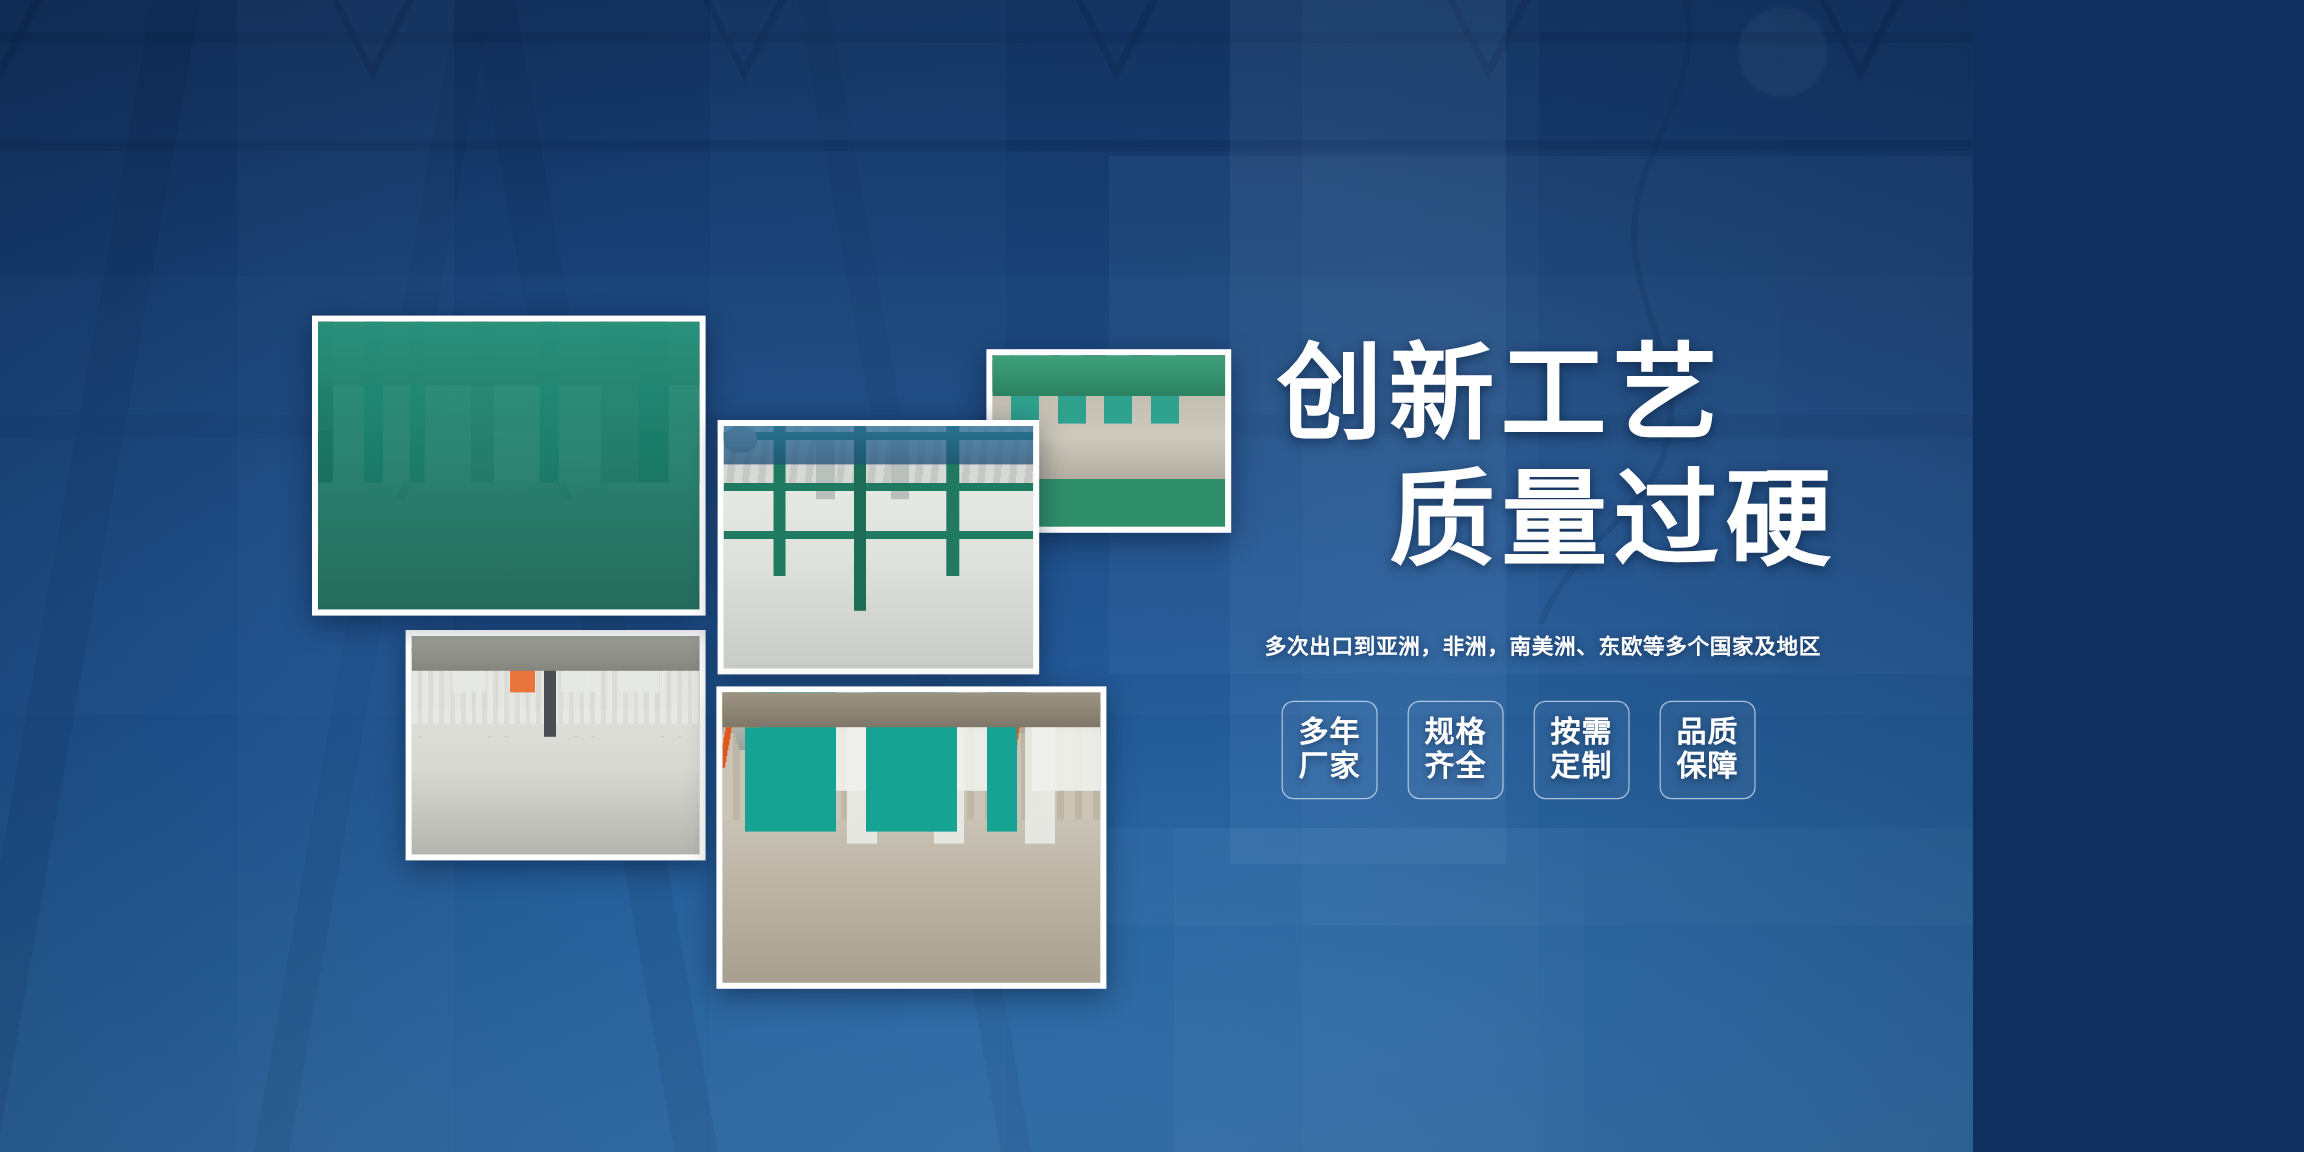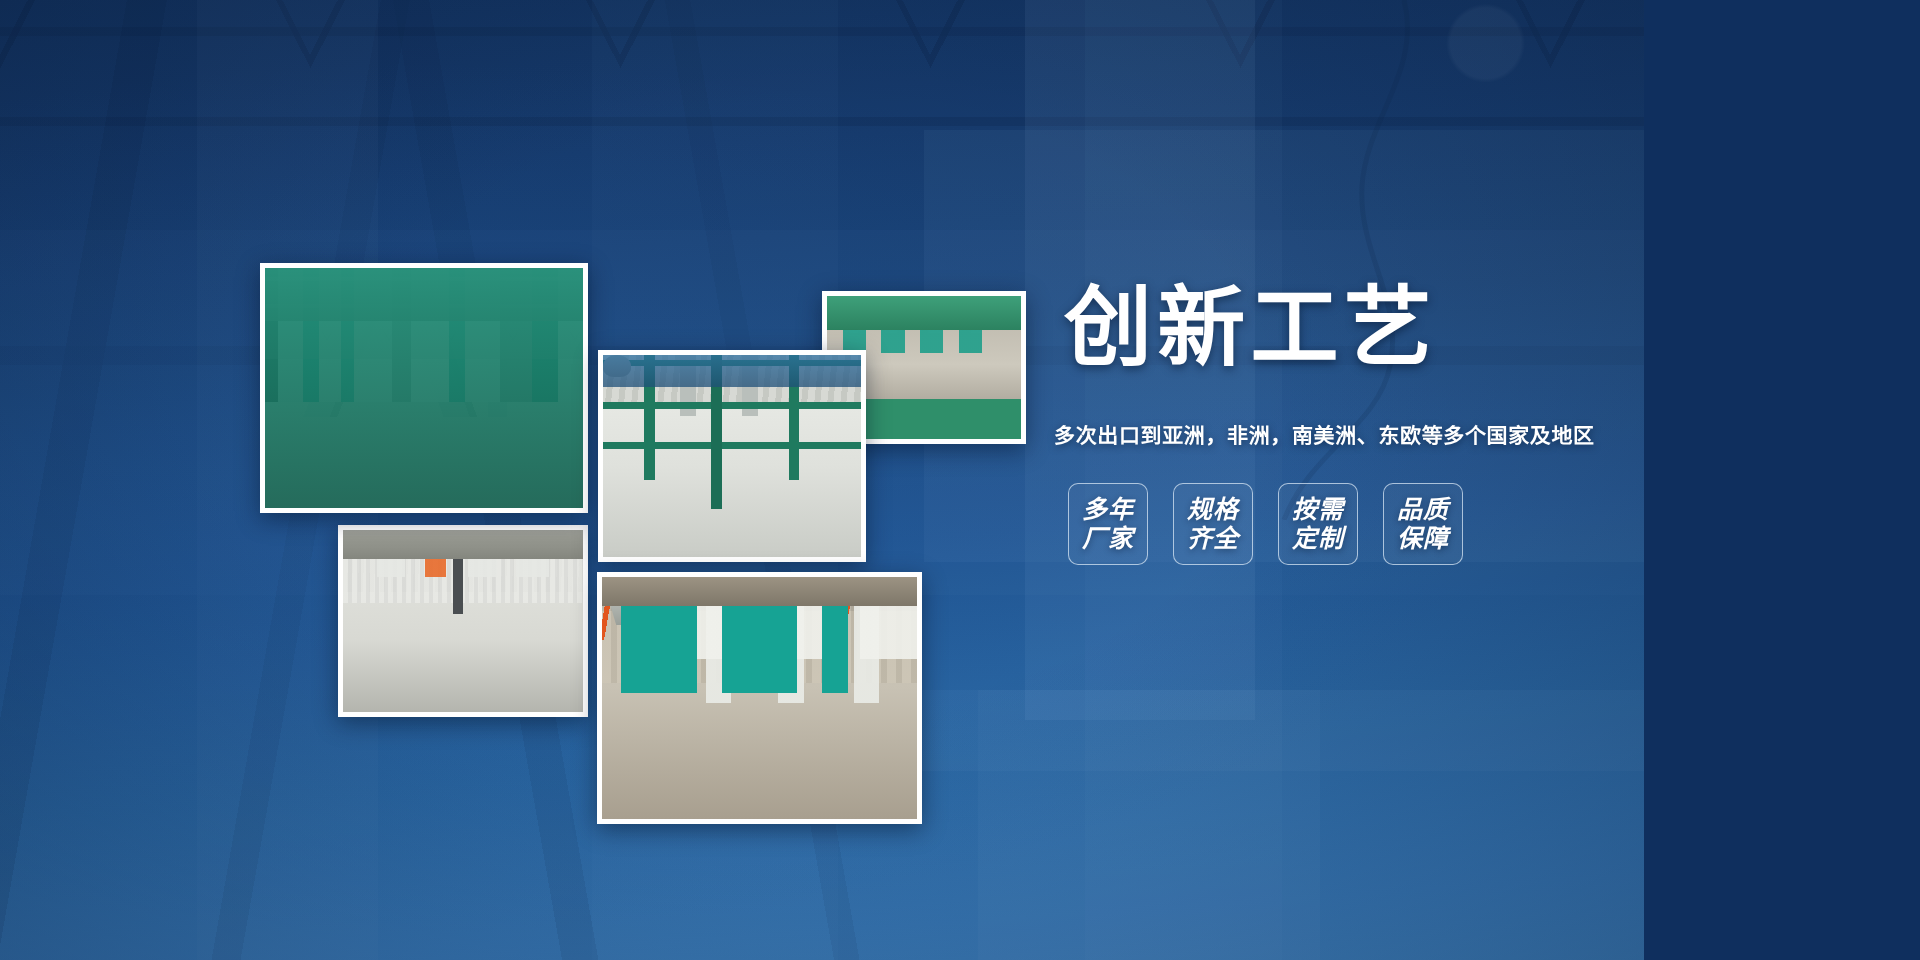--- a/index.html
+++ b/index.html
@@ -215,36 +215,36 @@
     color:#ffffff;font-weight:700;letter-spacing:.06em;line-height:1.08;
     text-shadow:0 3px 10px rgba(4,18,42,.55);
     font-family:"Liberation Sans","DejaVu Sans",sans-serif;
     white-space:nowrap;
   }
   #headline-1{font-size:88px;padding-left:24px;}
   #headline-2{font-size:88px;padding-left:118px;margin-top:10px;}
 
   #subtitle{
     margin-top:44px;padding-left:14px;color:#ffffff;
-    font-size:21px;font-weight:700;letter-spacing:.03em;
+    font-size:18px;font-weight:700;letter-spacing:.03em;
     text-shadow:0 2px 7px rgba(4,18,42,.5);white-space:nowrap;
   }
 
   #badges{
     margin-top:34px;padding-left:28px;display:flex;gap:25px;
   }
   .badge{
     width:78px;height:80px;border:1.6px solid rgba(225,238,250,.70);
     border-radius:10px;display:flex;flex-direction:column;
     align-items:center;justify-content:center;
     color:#ffffff;font-size:25px;font-weight:700;line-height:1.18;
     letter-spacing:.04em;text-shadow:0 2px 6px rgba(4,18,42,.45);
     background:rgba(255,255,255,.045);
   }
-  .badge span{display:block;font-style:italic;}
+  .badge span{display:block;}
 </style>
 </head>
 <body>
 
 <div id="banner">
 
   <div class="bgtex bg-beams"></div>
   <div class="bgtex bg-trusses"></div>
   <div class="bgtex bg-panels"></div>
   <div class="bgtex bg-machine-r"></div>
@@ -317,20 +317,21 @@
         <div class="p5-blue"></div>
         <div class="p5-white"></div>
       <div class="p5-teal"></div>
         <div class="p5-yellow"></div>
         <div class="p5-floor"></div>
     </div>
   </div>
 
   <div id="text-col">
     <div class="headline" id="headline-1">创新工艺</div>
+    <div class="headline" id="headline-2">质量过硬</div>
 
     <div id="subtitle">多次出口到亚洲，非洲，南美洲、东欧等多个国家及地区</div>
 
     <div id="badges">
       <div class="badge">
         <span>多年</span>
         <span>厂家</span>
       </div>
       <div class="badge">
         <span>规格</span>

